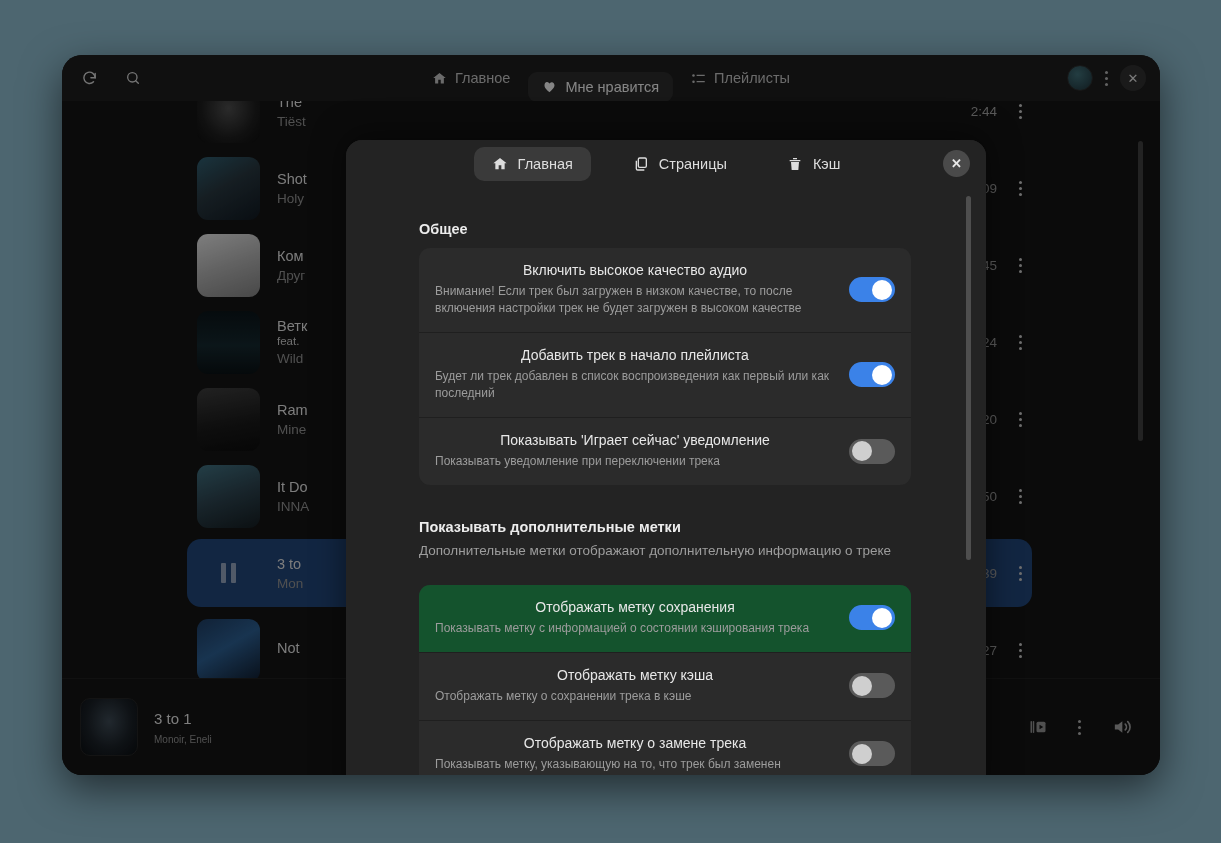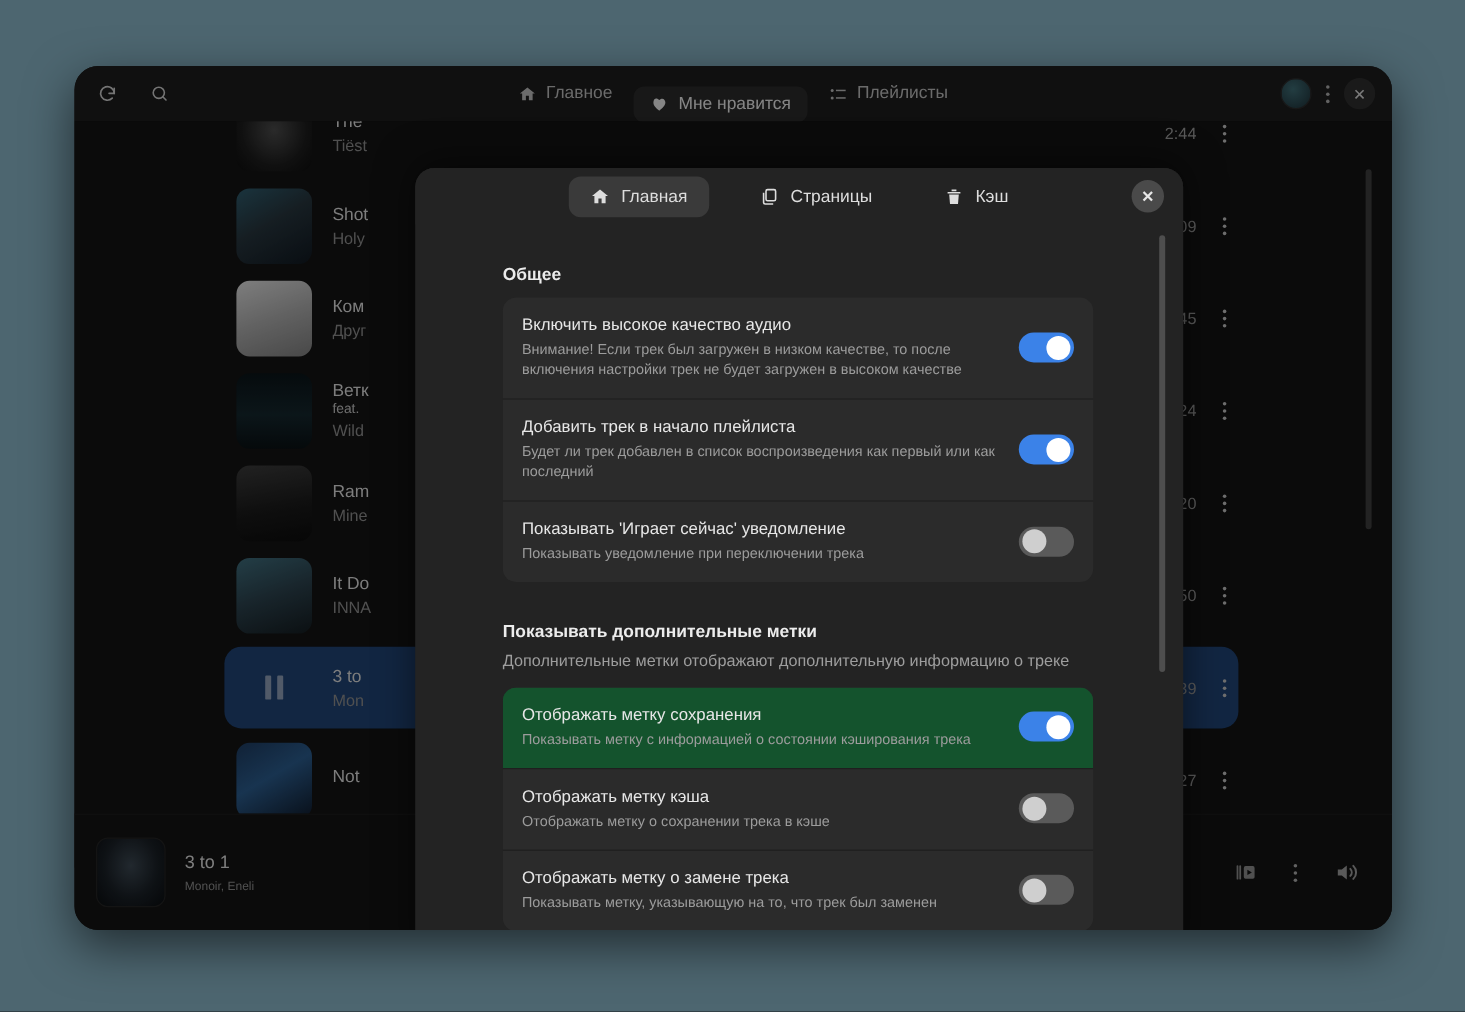--- a/index.html
+++ b/index.html
@@ -270,38 +270,38 @@
     font-weight: bold;
     color: #ececec;
     margin-top: 34px;
     margin-bottom: 11px;
   }
   .sec-desc {
     font-size: 13.5px;
     color: #9d9d9d;
     line-height: 1.45;
     margin-top: -5px;
-    margin-bottom: 12px;
+    margin-bottom: 24px;
   }
   .card {
     background: #2b2b2b;
     border-radius: 11px;
     overflow: hidden;
   }
   .opt-row {
     display: flex;
     align-items: center;
     padding: 14px 16px 15px 16px;
     gap: 14px;
     cursor: pointer;
   }
   .opt-row.hl { background: #14532d; }
   .opt-row + .opt-row { border-top: 1px solid #1f1f1f; }
   .opt-text { flex: 1; min-width: 0; }
-  .opt-label { font-size: 14px; color: #e7e7e7; }
+  .opt-label { font-size: 14px; color: #e7e7e7; text-align: center; }
   .opt-desc { font-size: 12px; color: #9c9c9c; margin-top: 5px; line-height: 1.42; }
   .toggle {
     width: 46px; height: 25px;
     border-radius: 13px;
     flex: none;
     position: relative;
     background: #5a5a5a;
     cursor: pointer;
   }
   .toggle.on { background: #3b82e8; }

